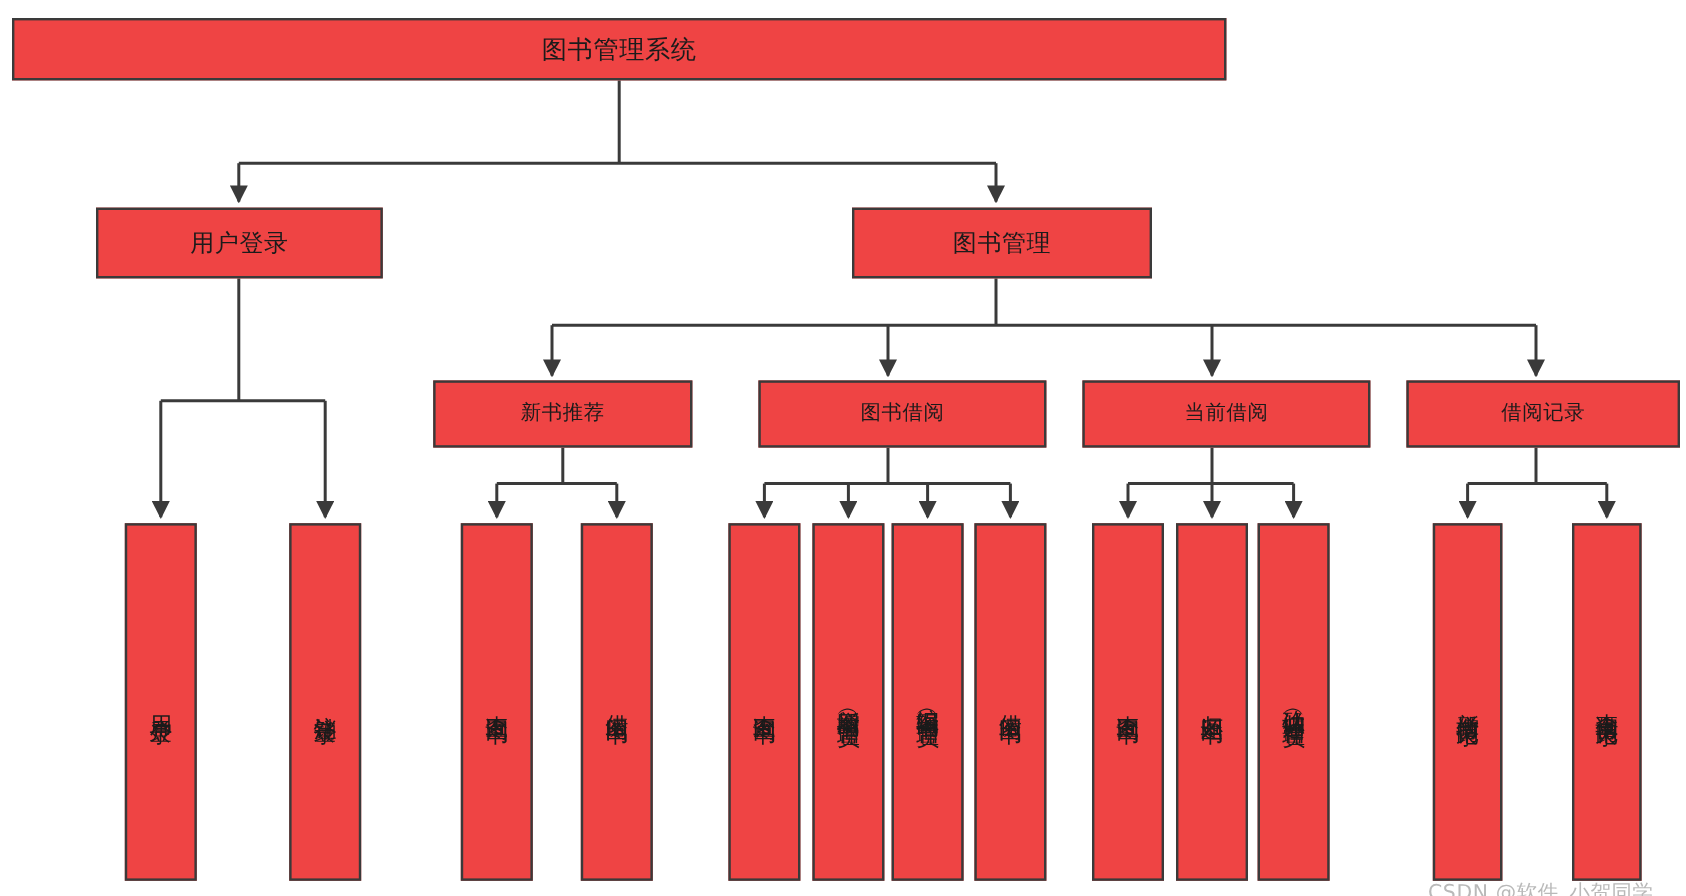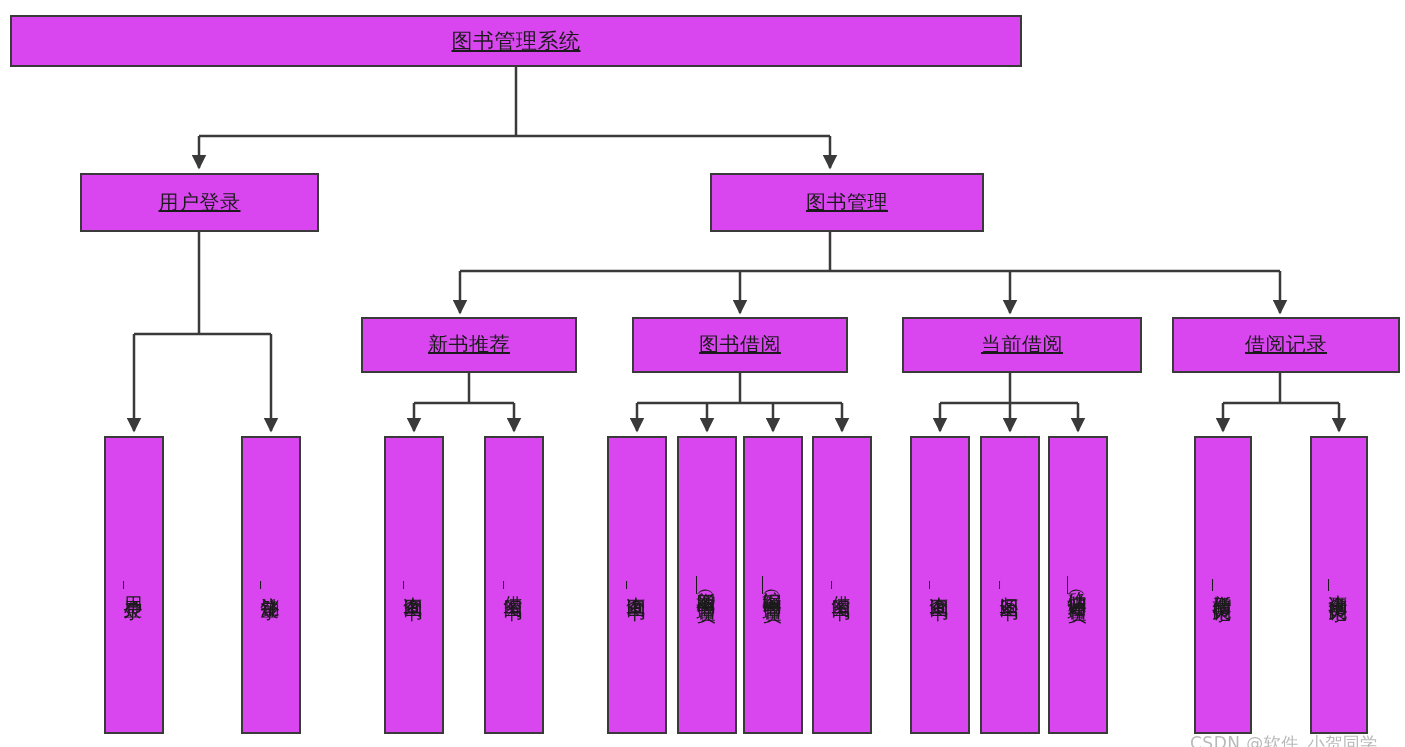--- a/index.html
+++ b/index.html
@@ -19,36 +19,35 @@
     position: absolute;
     left: 0;
     top: 0;
     width: 1405px;
     height: 747px;
     pointer-events: none;
   }
   .node {
     position: absolute;
     box-sizing: border-box;
-    background: #d946ef;
+    background: #ef4444;
     border: 2px solid #3a3a3a;
     display: flex;
     align-items: center;
     justify-content: center;
     color: #1b1b1b;
-    text-decoration: underline;
   }
   .node.root {
     font-size: 21px;
   }
   .node.level2 {
     font-size: 20px;
   }
   .node.level3 {
-    font-size: 20px;
+    font-size: 17px;
   }
   .node.leaf {
     font-size: 19px;
     padding-top: 4px;
     padding-bottom: 4px;
   }
   .node .label {
     display: block;
     line-height: 1.16;
     white-space: nowrap;
@@ -130,29 +129,29 @@
   </svg>
 
   <div class="node root" style="left:10px; top:15px; width:1012px; height:52px;">
     <span class="label">图书管理系统</span>
   </div>
 
   <div class="node level2" style="left:80px; top:173px; width:239px; height:59px;">
     <span class="label">用户登录</span>
   </div>
 
-  <div class="node level2" style="left:710px; top:173px; width:274px; height:59px;">
+  <div class="node level2" style="left:710px; top:173px; width:250px; height:59px;">
     <span class="label">图书管理</span>
   </div>
 
   <div class="node level3" style="left:361px; top:317px; width:216px; height:56px;">
     <span class="label">新书推荐</span>
   </div>
 
-  <div class="node level3" style="left:632px; top:317px; width:216px; height:56px;">
+  <div class="node level3" style="left:632px; top:317px; width:240px; height:56px;">
     <span class="label">图书借阅</span>
   </div>
 
   <div class="node level3" style="left:902px; top:317px; width:240px; height:56px;">
     <span class="label">当前借阅</span>
   </div>
 
   <div class="node level3" style="left:1172px; top:317px; width:228px; height:56px;">
     <span class="label">借阅记录</span>
   </div>

